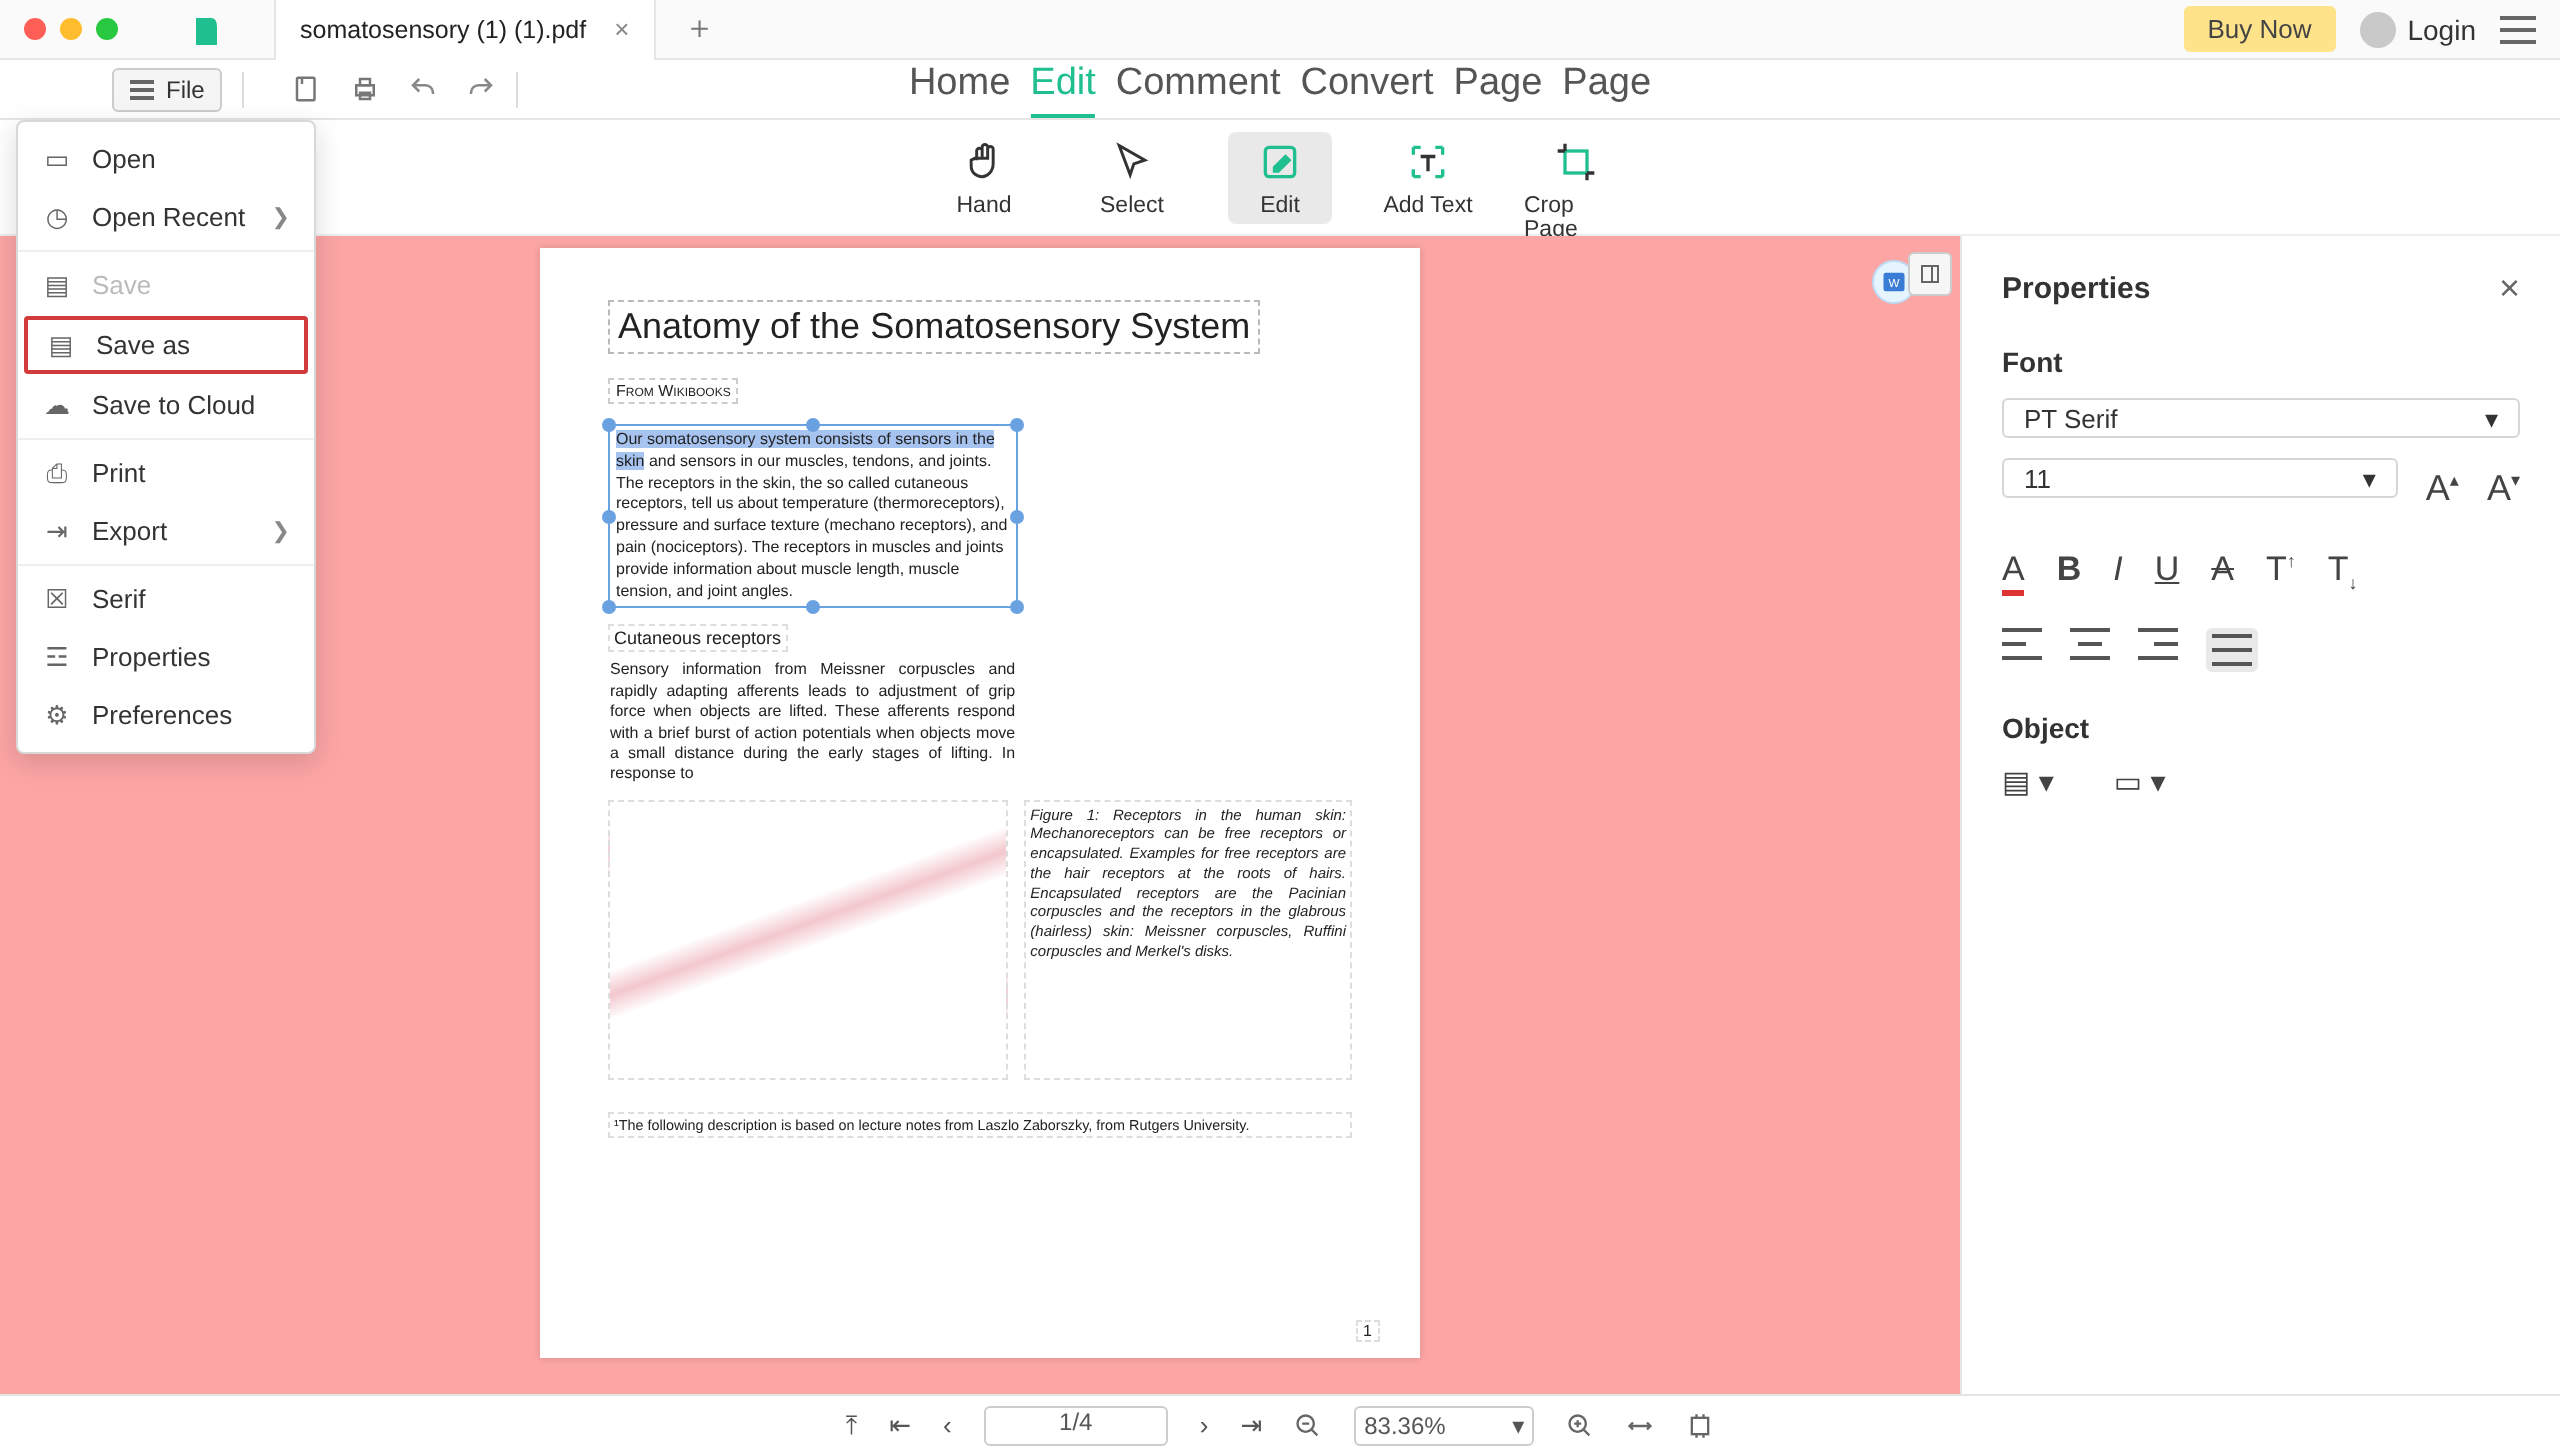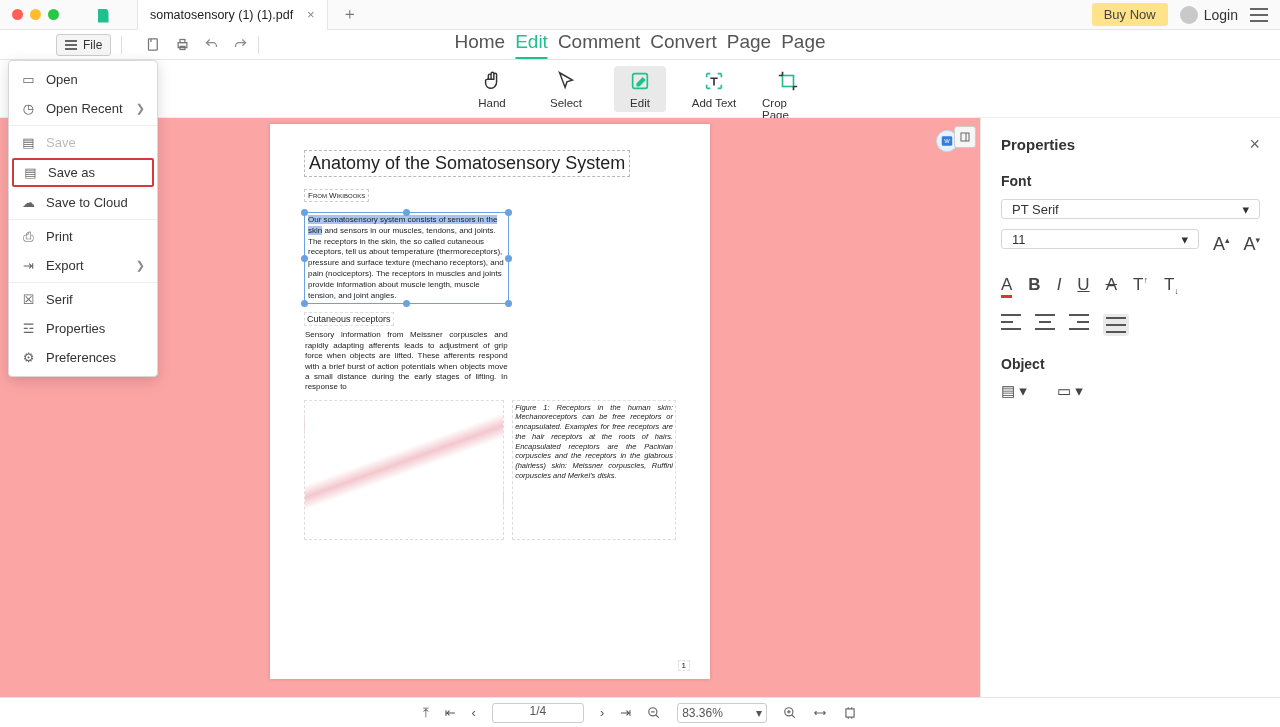--- a/index.html
+++ b/index.html
@@ -299,20 +299,21 @@
             <span class="hl">Our somatosensory system consists of sensors in the skin</span><span> and sensors in our muscles, tendons, and joints. The receptors in the skin, the so called cutaneous receptors, tell us about temperature (thermoreceptors), pressure and surface texture (mechano receptors), and pain (nociceptors). The receptors in muscles and joints provide information about muscle length, muscle tension, and joint angles.</span>
           </div>
           <div class="subhead">Cutaneous receptors</div>
           <div class="para">Sensory information from Meissner corpuscles and rapidly adapting afferents leads to adjustment of grip force when objects are lifted. These afferents respond with a brief burst of action potentials when objects move a small distance during the early stages of lifting. In response to</div>
         </div>
       </div>
       <div class="figure-row">
         <div class="fig-img"></div>
         <div class="fig-cap">Figure 1: Receptors in the human skin: Mechanoreceptors can be free receptors or encapsulated. Examples for free receptors are the hair receptors at the roots of hairs. Encapsulated receptors are the Pacinian corpuscles and the receptors in the glabrous (hairless) skin: Meissner corpuscles, Ruffini corpuscles and Merkel's disks.</div>
       </div>
+      <div class="foot-note">¹The following description is based on lecture notes from Laszlo Zaborszky, from Rutgers University.</div>
       <div class="page-num">1</div>
     </div>
   </div>
 
   <div class="props">
     <div class="props-header">
       <h3>Properties</h3>
       <span style="font-size:18px;color:#666;">×</span>
     </div>
     <div class="section-title">Font</div>

